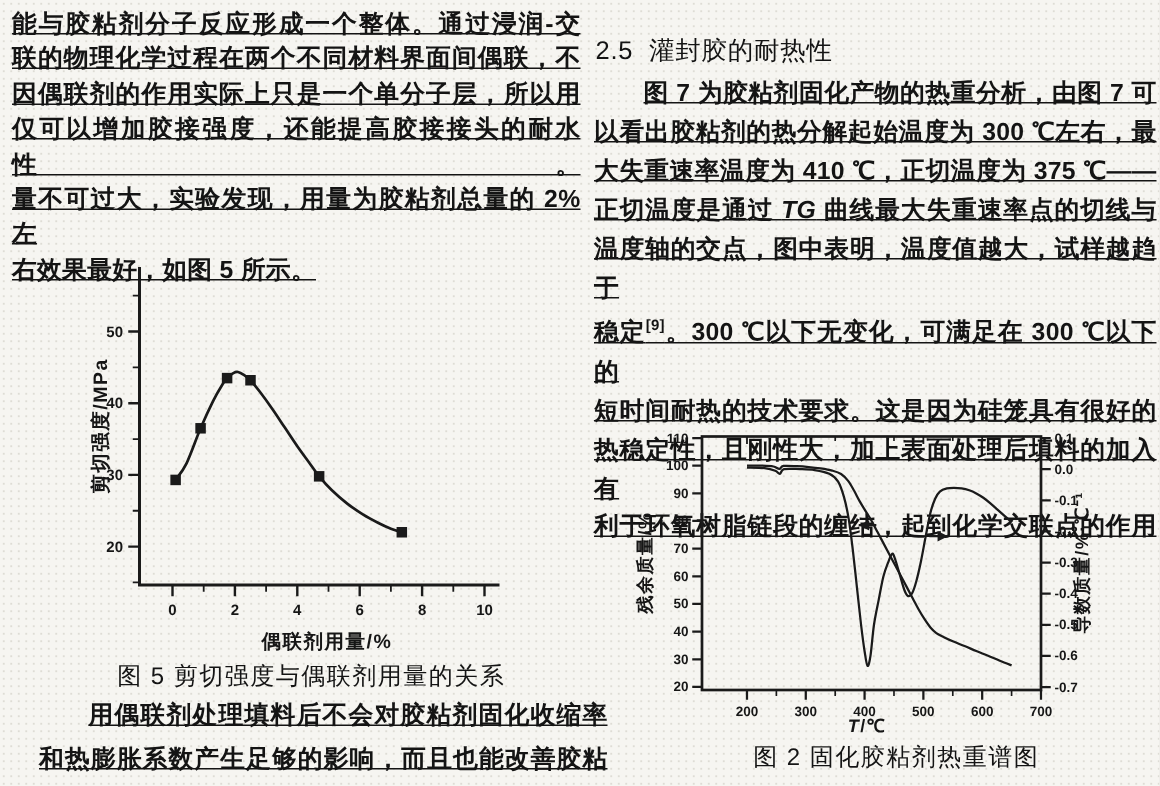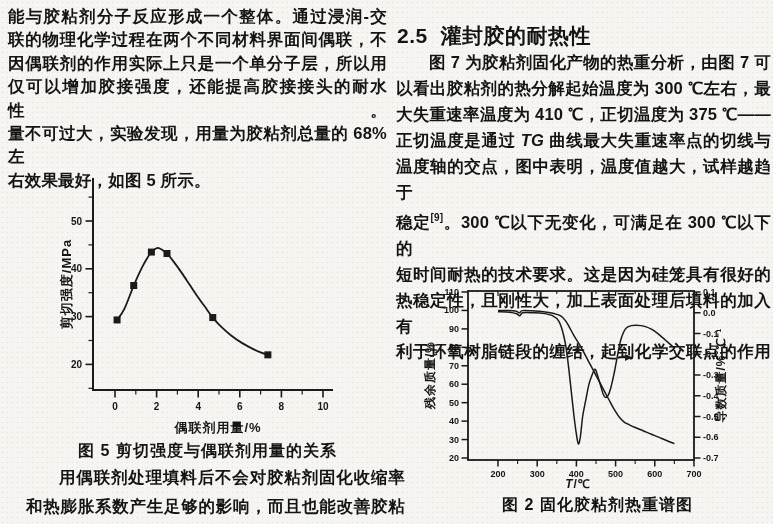--- a/index.html
+++ b/index.html
@@ -1,45 +1,45 @@
 <!DOCTYPE html>
 <html><head>
 <meta charset="utf-8">
 <style>
   html,body{margin:0;padding:0;background:#e9e8e4;}
   .page{position:relative;width:773px;height:524px;overflow:hidden;
     background-color:#f6f5f1;
     background-image:radial-gradient(circle,#dedcd5 0.7px,rgba(0,0,0,0) 0.9px);
     background-size:5px 5px;
     font-family:"Liberation Sans",sans-serif;color:#141414;}
-  .para{position:absolute;}
+  .para{position:absolute;text-decoration:underline;}
   .line{text-align:justify;text-align-last:justify;font-weight:600;letter-spacing:0.2px;}
   .line.no-just{text-align-last:left;}
   .line.indent{text-indent:2em;}
   .sup{font-size:10px;vertical-align:super;font-weight:600;}
   .em{font-style:italic;}
-  .heading{position:absolute;font-weight:700;font-size:21px;letter-spacing:0.5px;text-align:right;}
-  .caption{position:absolute;font-weight:700;font-size:16px;text-align:center;letter-spacing:1px;}
+  .heading{position:absolute;font-weight:400;font-size:17px;letter-spacing:0.5px;text-align:right;}
+  .caption{position:absolute;font-weight:400;font-size:16px;text-align:center;letter-spacing:1px;}
   .chart{position:absolute;}
   .tick{font:700 10px "Liberation Sans",sans-serif;fill:#161616;}
   .tick7{font:700 9px "Liberation Sans",sans-serif;fill:#161616;}
   .axis-label5{font:700 13px "Liberation Sans",sans-serif;fill:#161616;letter-spacing:1px;}
   .axis-label7{font:700 12px "Liberation Sans",sans-serif;fill:#161616;letter-spacing:1px;}
 </style>
 </head>
 <body>
 
 <div class="page">
 
   <div class="para" style="left:8px;top:5px;width:379px;font-size:16.5px;line-height:23.4px">
     <div class="line">能与胶粘剂分子反应形成一个整体。通过浸润-交</div>
     <div class="line">联的物理化学过程在两个不同材料界面间偶联，不</div>
     <div class="line">因偶联剂的作用实际上只是一个单分子层，所以用</div>
     <div class="line">仅可以增加胶接强度，还能提高胶接接头的耐水性。</div>
-    <div class="line">量不可过大，实验发现，用量为胶粘剂总量的 68%左</div>
+    <div class="line">量不可过大，实验发现，用量为胶粘剂总量的 2%左</div>
     <div class="line no-just">右效果最好，如图 5 所示。</div>
   </div>
 
   <svg id="fig5-svg" class="chart" style="left:55px;top:158px" width="300" height="288" viewBox="0 0 300 288">
     <g id="fig5-plot">
         <path d="M38,20 L38,232 L278,232" stroke="#1a1a1a" stroke-width="2" fill="none"></path>
         <line x1="38" x2="30.5" y1="206.4" y2="206.4" stroke="#1a1a1a" stroke-width="1.6"></line>
         <text x="27" y="209.9" text-anchor="end" class="tick">20</text>
         <line x1="38" x2="30.5" y1="158.60000000000002" y2="158.60000000000002" stroke="#1a1a1a" stroke-width="1.6"></line>
         <text x="27" y="162.10000000000002" text-anchor="end" class="tick">30</text>

